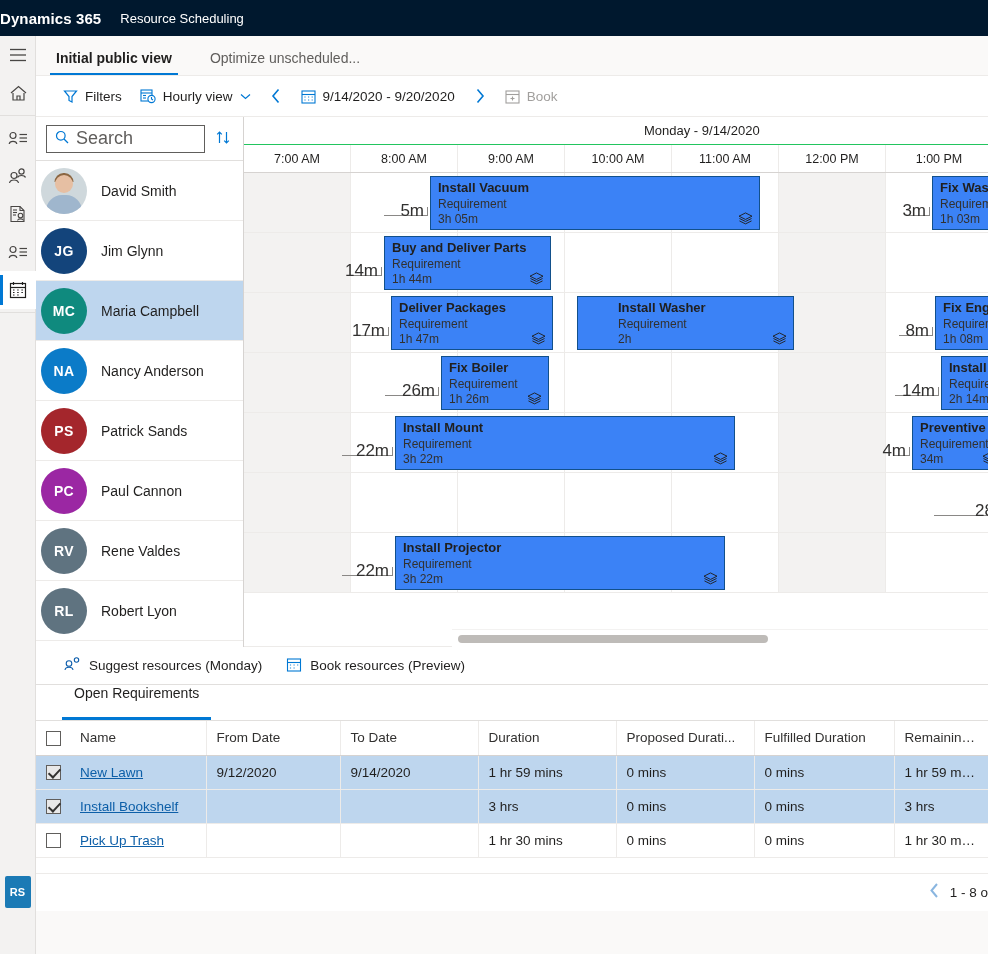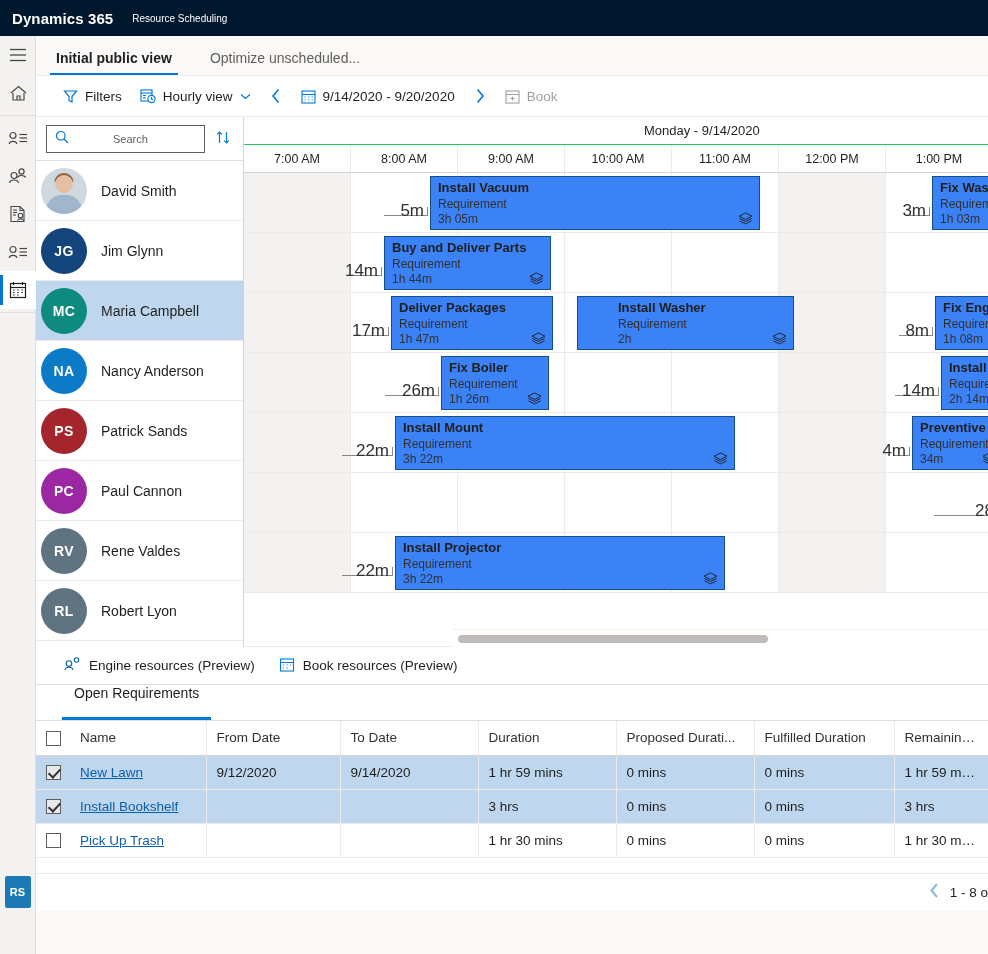--- a/index.html
+++ b/index.html
@@ -9,22 +9,22 @@
     font-size: 13px;
     color: #323130;
     background: #ffffff;
   }
 
   
   .topbar {
     position: absolute; left: 0; top: 0; width: 988px; height: 36px;
     background: #00182e; display: flex; align-items: center;
   }
-  .brand { color: #fff; font-size: 15px; font-weight: bold; margin-left: 12px; letter-spacing: .1px; text-align: center; }
-  .appname { color: #fff; font-size: 10px; margin-left: 19px; }
+  .brand { color: #fff; font-size: 15px; font-weight: bold; letter-spacing: .1px; text-align: center; }
+  .appname { color: #fff; font-size: 13px; margin-left: 19px; }
 
   
   .rail {
     position: absolute; left: 0; top: 36px; width: 36px; height: 918px;
     background: #f3f2f1; border-right: 1px solid #e1dfdd;
   }
   .rail-btn {
     position: relative; width: 36px; height: 38px;
     display: flex; align-items: center; justify-content: center;
     color: #605e5c;
@@ -94,22 +94,22 @@
   }
   .searchrow {
     height: 44px; display: flex; align-items: center; padding: 0 10px; gap: 8px;
     border-bottom: 1px solid #e1dfdd;
   }
   .searchbox {
     flex: 1; height: 28px; border: 1px solid #605e5c; background: #fff;
     display: flex; align-items: center; padding: 0 8px; gap: 7px;
   }
   .searchbox input {
-    border: 0; outline: 0; font-family: inherit; font-size: 11px;
-    color: #201f1e; width: 100%; background: transparent; margin-left: 37px;
+    border: 0; outline: 0; font-family: inherit; font-size: 18px;
+    color: #201f1e; width: 100%; background: transparent;
   }
   .searchbox input::placeholder { color: #605e5c; }
   .sorticon { color: #0078d4; width: 20px; text-align: center; }
 
   .res-list { height: 486px; overflow: hidden; }
   .res-item {
     height: 60px; display: flex; align-items: center; gap: 14px;
     padding-left: 5px; border-bottom: 1px solid #edebe9;
   }
   .res-item.selected { background: #bed6ee; }
@@ -691,21 +691,21 @@
   </div>
 
   <div class="prevbar">
     <div class="prevbtn">
       <span>
         <svg width="17" height="14" viewBox="0 0 17 14" fill="none" stroke="#0b5cab" stroke-width="1.1">
           <circle cx="12.5" cy="3" r="2.2"></circle>
             <circle cx="5" cy="6.5" r="2.8"></circle>
             <path d="M1 13 C1.6 9.4 8.4 9.4 9 13"></path>
           </svg></span>
-      <span>Engine resources (Preview)</span>
+      <span>Suggest resources (Monday)</span>
     </div>
     <div class="prevbtn">
       <span>
         <svg width="16" height="15" viewBox="0 0 15 15" fill="none" stroke="#0078d4" stroke-width="1.1">
           <rect x="1" y="2" width="13" height="12"></rect>
             <line x1="1" y1="5.5" x2="14" y2="5.5"></line>
           <g stroke-width=".9">
               <line x1="3.4" y1="8" x2="4.6" y2="8"></line>
               <line x1="7" y1="8" x2="8.2" y2="8"></line>
               <line x1="10.6" y1="8" x2="11.8" y2="8"></line>

